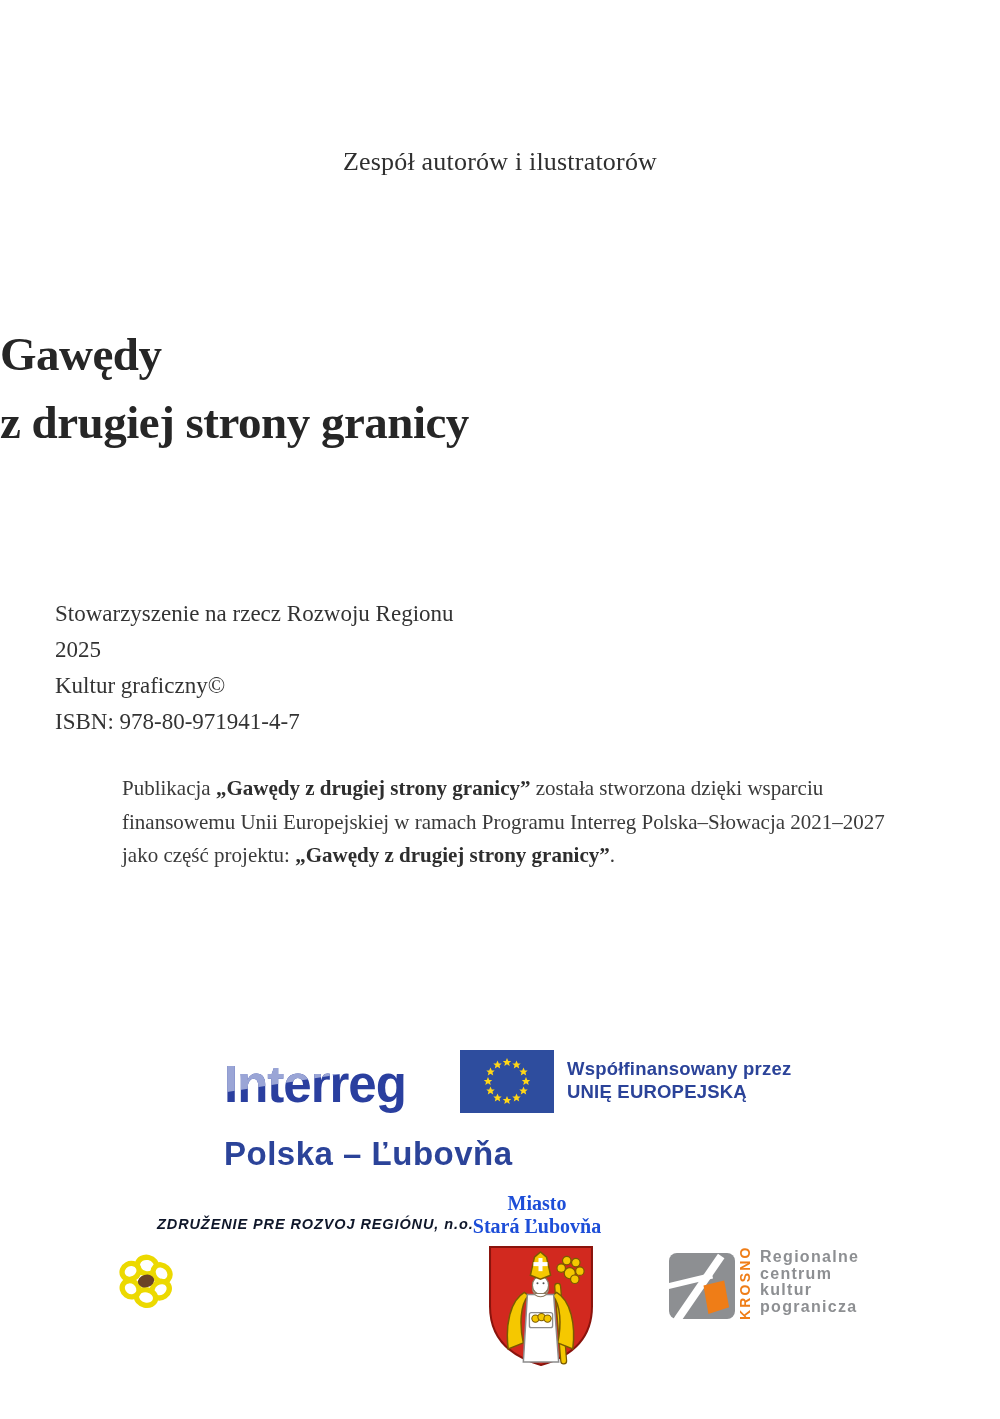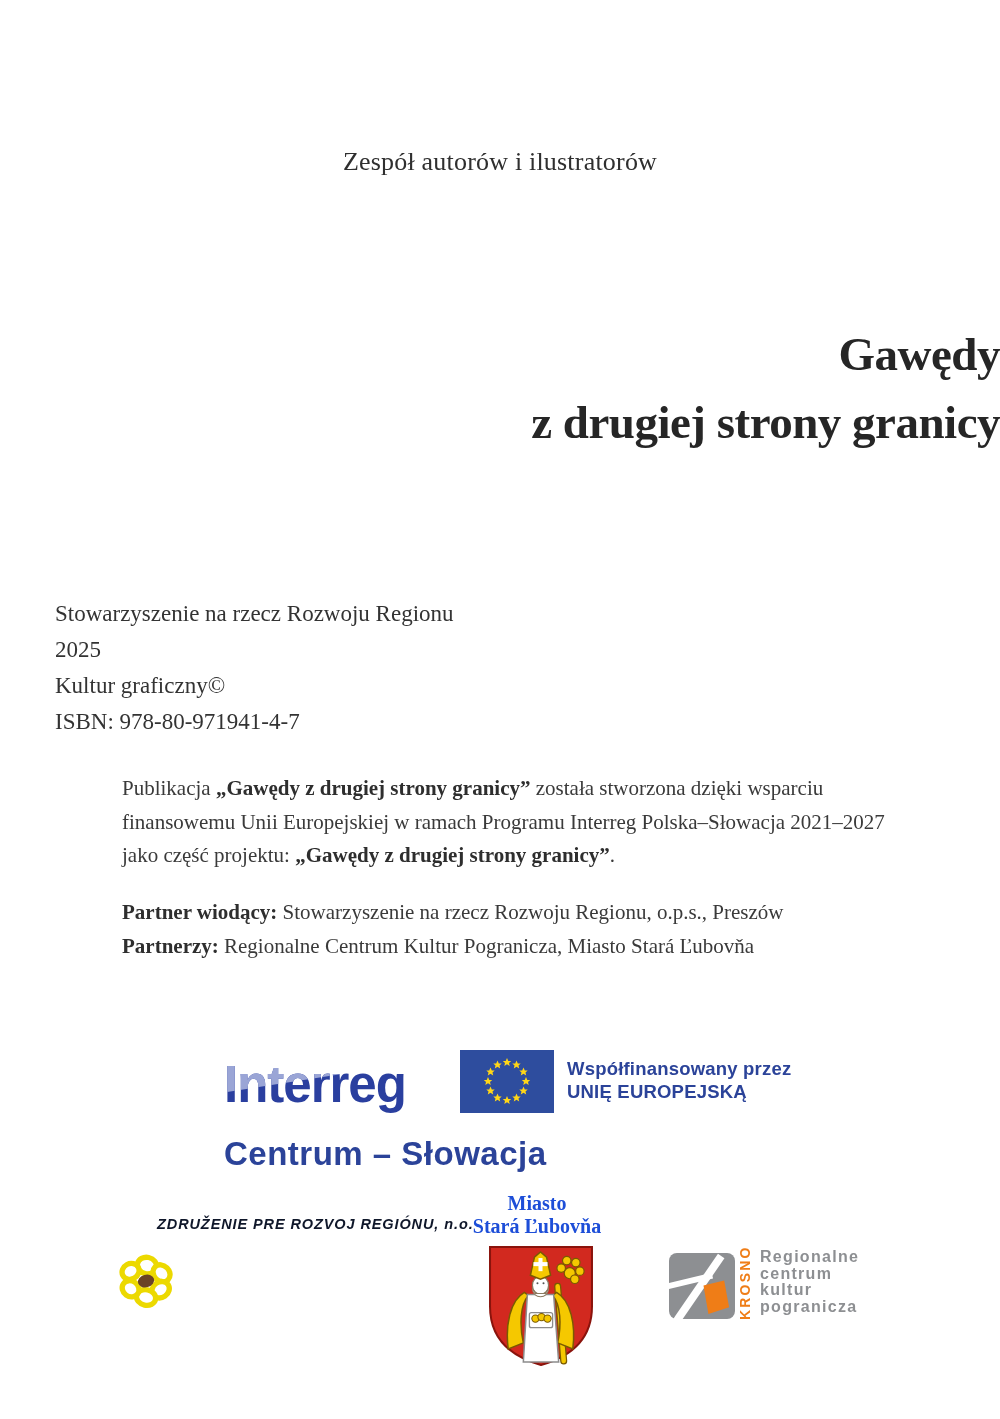--- a/index.html
+++ b/index.html
@@ -10,21 +10,21 @@
     font-family:"Liberation Serif", serif; color:#3a3a3a;
   }
 
   .author-line {
     position:absolute; top:147px; left:0; width:100%;
     text-align:center; font-size:26px; color:#2f2f2f; letter-spacing:0.2px;
   }
 
   .book-title {
     position:absolute; top:320px; left:0; width:100%;
-    text-align:right; font-size:47px; font-weight:bold;
+    text-align:left; font-size:47px; font-weight:bold;
     line-height:68px; color:#262626; letter-spacing:-0.5px;
   }
 
   .imprint {
     position:absolute; top:596px; left:8px; width:100%;
     text-align:left; font-size:23px; line-height:36px; color:#333333;margin-left:47px;
   }
 
   .body-par { position:absolute; left:122px; width:765px; font-size:21px; line-height:33.5px; color:#3a3a3a; }
   .par-funding    { top:772px; }
@@ -94,21 +94,20 @@
 
   <div class="imprint">
     <div>Stowarzyszenie na rzecz Rozwoju Regionu</div>
     <div>2025</div>
     <div>Kultur graficzny©</div>
     <div>ISBN: 978-80-971941-4-7</div>
   </div>
 
   <p class="body-par par-funding"><span>Publikacja </span><b>„Gawędy z drugiej strony granicy”</b><span> została stworzona dzięki wsparciu finansowemu Unii Europejskiej w ramach Programu Interreg Polska–Słowacja 2021–2027 jako część projektu: </span><b>„Gawędy z drugiej strony granicy”</b><span>.</span></p>
 
-  <p class="body-par par-partners"><b>Partner wiodący:</b><span> Stowarzyszenie na rzecz Rozwoju Regionu, o.p.s., Preszów</span><br><b>Partnerzy:</b><span> Regionalne Centrum Kultur Pogranicza, Miasto Stará Ľubovňa</span></p>
 
 
   <div class="interreg-wm"><span class="wm-dark">Interreg</span><span class="wm-light">Interreg</span></div>
 
   <svg class="eu-flag" width="94" height="63" viewBox="0 0 94 63">
     <defs>
       <path id="st" d="M0,-4.4 L1.3,-1.4 L4.2,-1.4 L2,0.6 L2.7,3.6 L0,1.8 L-2.7,3.6 L-2,0.6 L-4.2,-1.4 L-1.3,-1.4 Z" fill="#ffd617"></path>
     </defs>
     <rect x="0" y="0" width="94" height="63" fill="#2e4d9e"></rect>
     <use href="#st" x="66" y="31.5"></use>
@@ -123,21 +122,21 @@
     <use href="#st" x="47" y="12.5"></use>
       <use href="#st" x="56.5" y="15"></use>
       <use href="#st" x="63.5" y="22"></use>
   </svg>
 
   <div class="cofinanced">
     <div>Współfinansowany przez</div>
     <div>UNIĘ EUROPEJSKĄ</div>
   </div>
 
-  <div class="program-name">Centrum – Słowacja</div>
+  <div class="program-name">Polska – Ľubovňa</div>
 
   <div class="city-name">
     <div>Miasto</div>
     <div>Stará Ľubovňa</div>
   </div>
 
   <svg class="coat-of-arms" width="108" height="126" viewBox="0 0 107 123">
 
     <path d="M3,3 H104 V62 C104,95 82,112 53.5,120 C25,112 3,95 3,62 Z" fill="#d2291f" stroke="#8a130c" stroke-width="2"></path>
 

